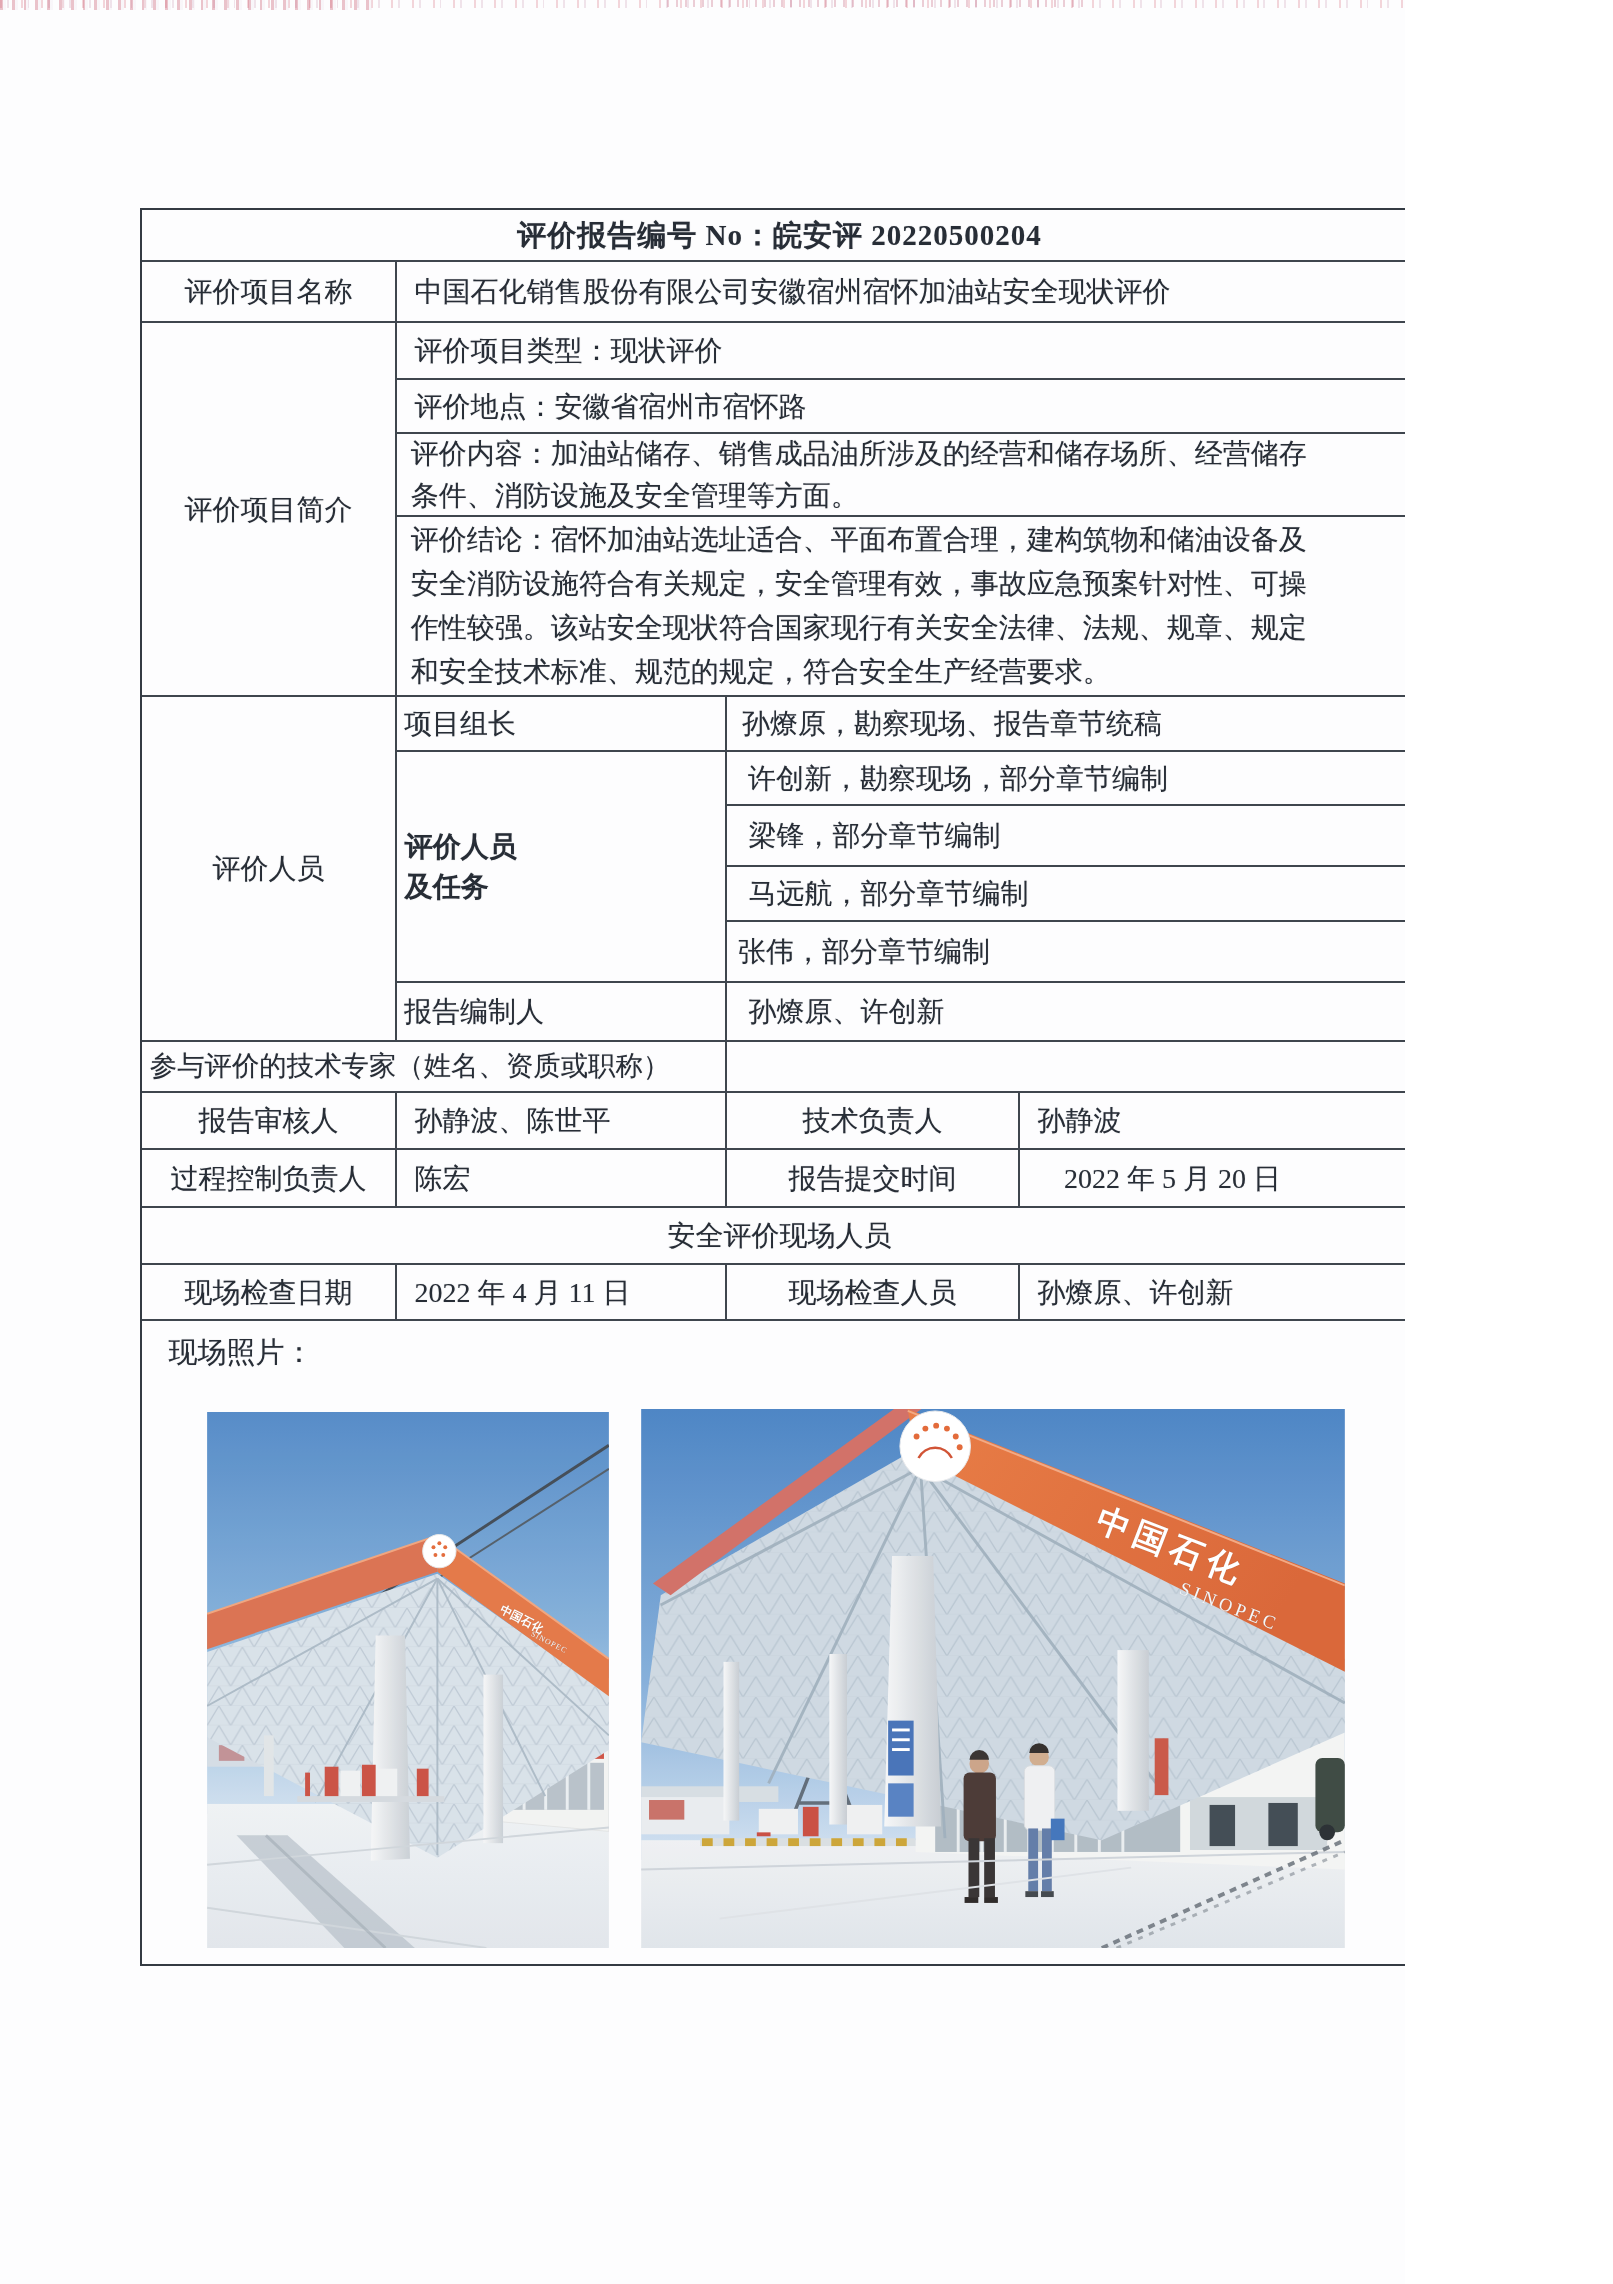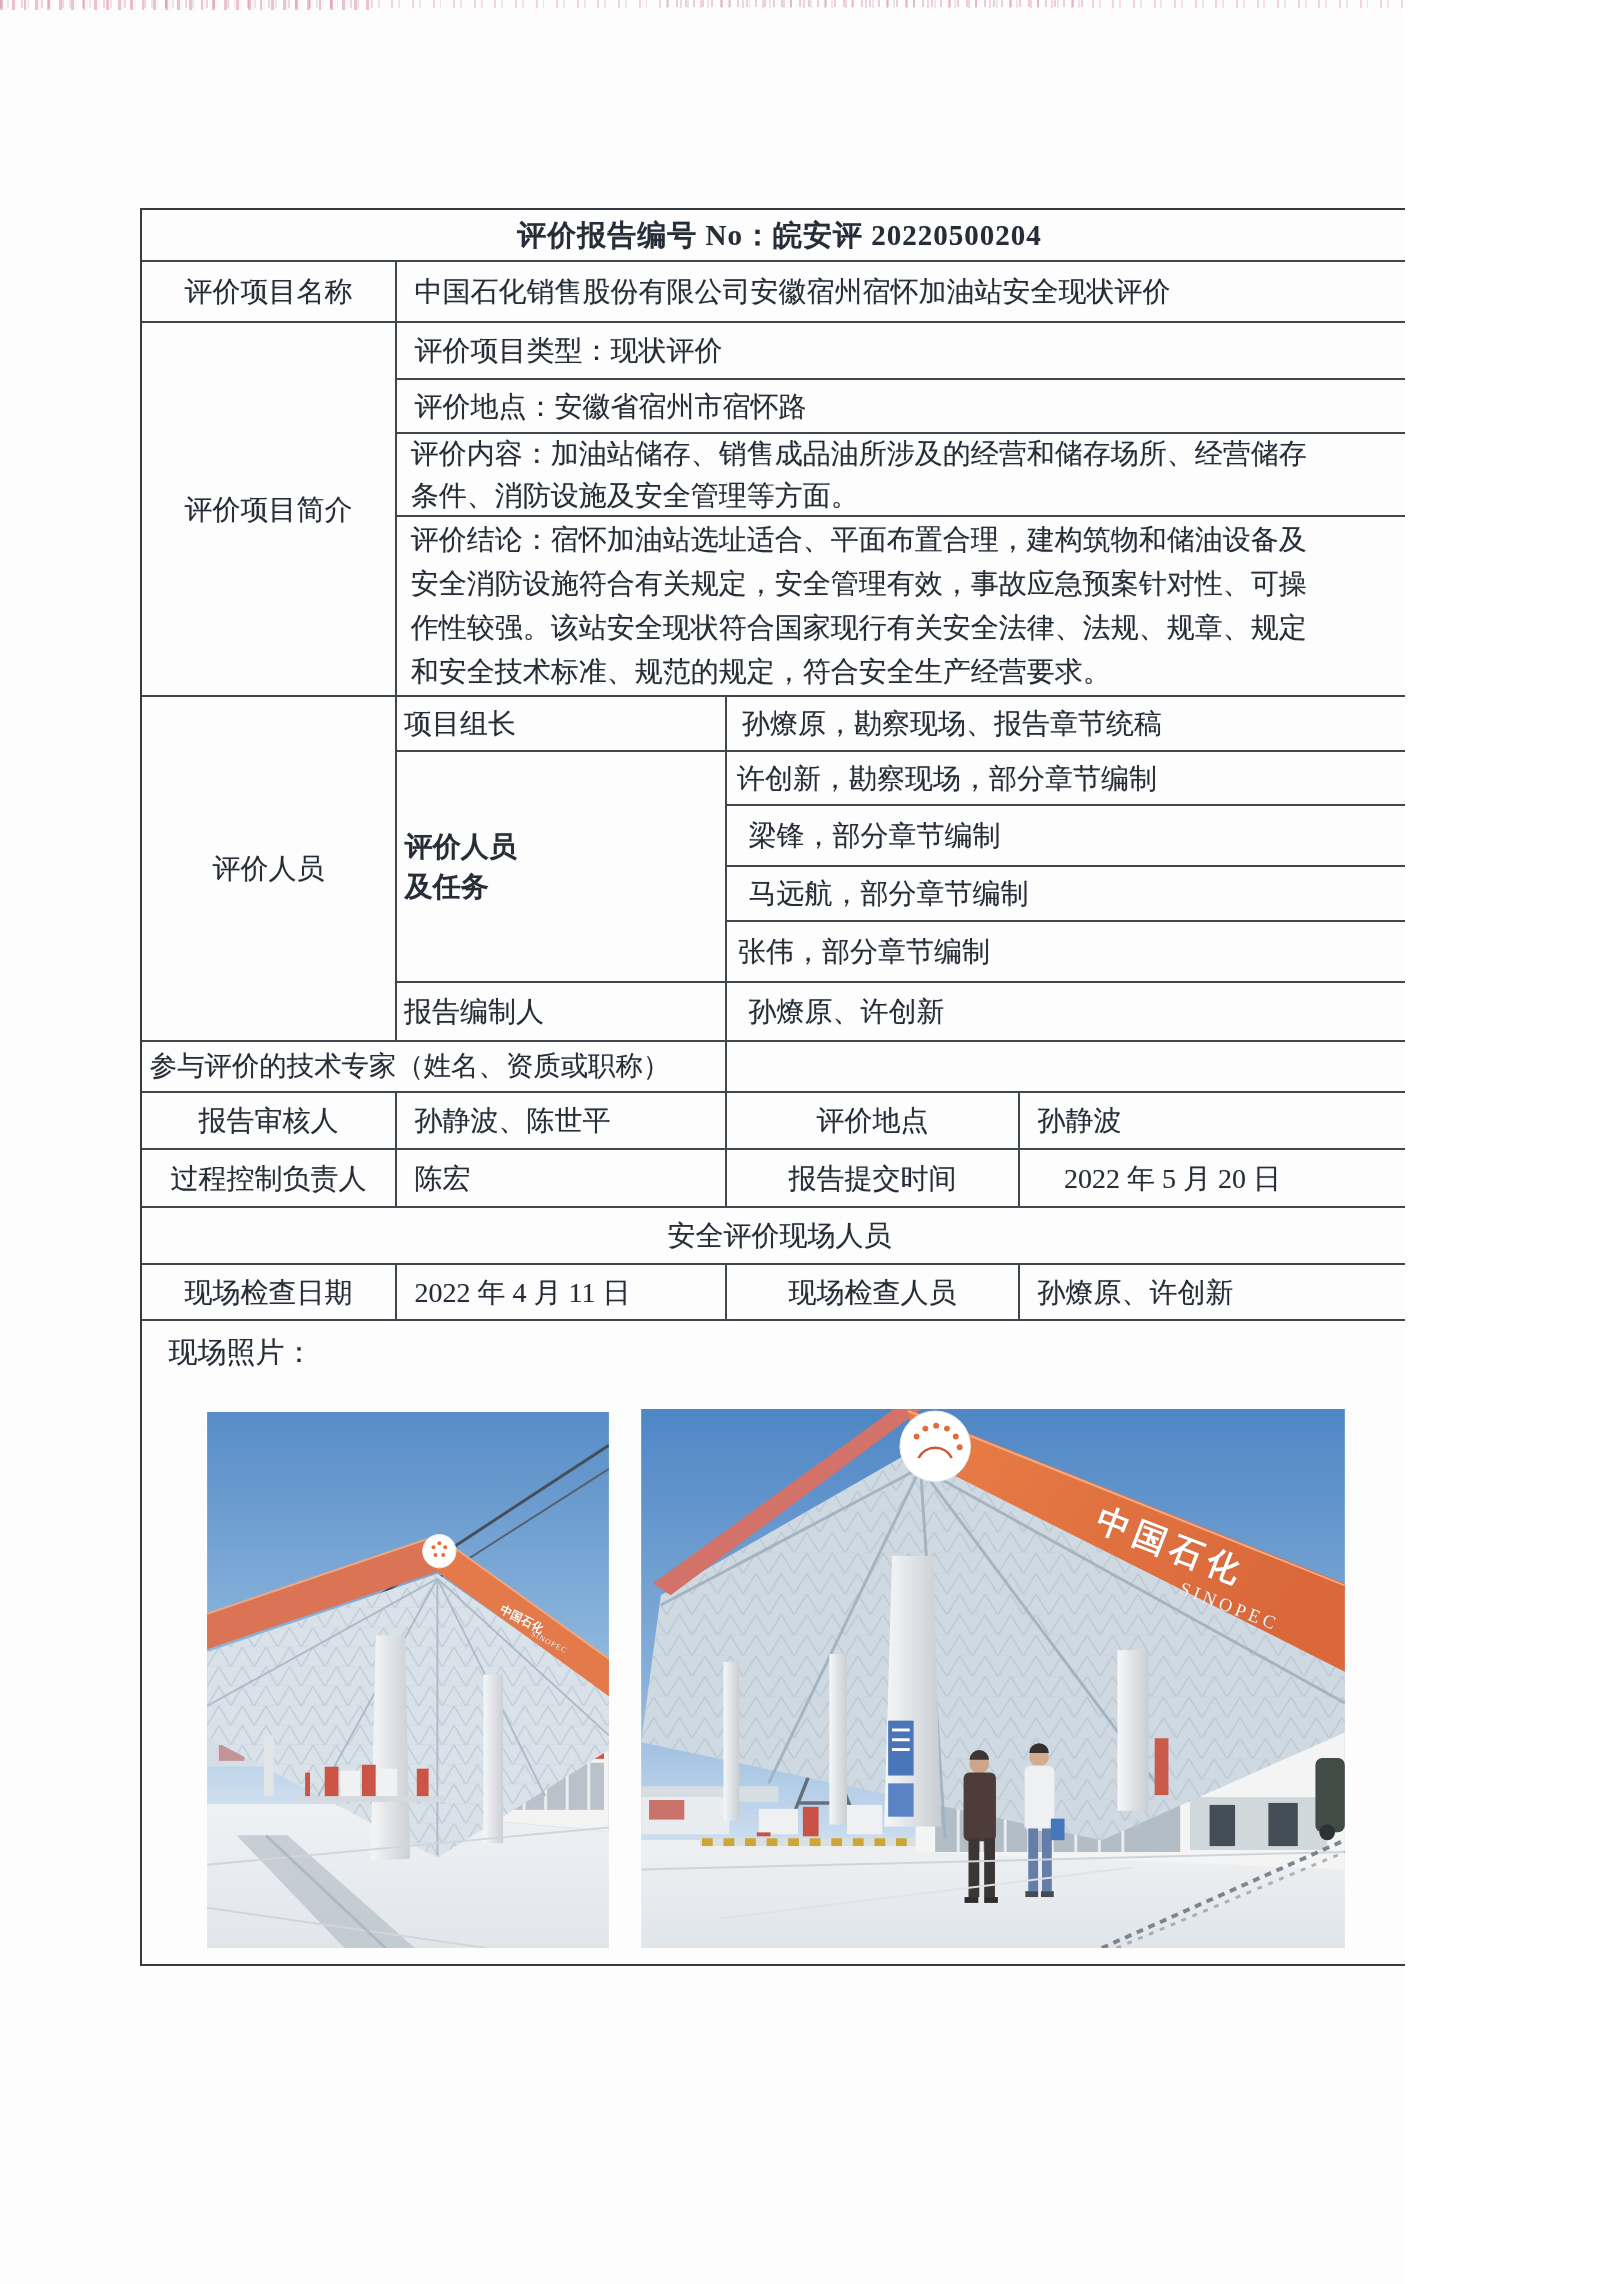--- a/index.html
+++ b/index.html
@@ -65,34 +65,34 @@
     <div class="cl bb para2" style="grid-area:6/2/7/5">评价结论：宿怀加油站选址适合、平面布置合理，建构筑物和储油设备及安全消防设施符合有关规定，安全管理有效，事故应急预案针对性、可操作性较强。该站安全现状符合国家现行有关安全法律、法规、规章、规定和安全技术标准、规范的规定，符合安全生产经营要求。</div>
 
     <div class="cl br bb ctr" style="grid-area:7/1/13/2">评价人员</div>
     <div class="cl br bb pad7" style="grid-area:7/2/8/3">项目组长</div>
     <div class="cl bb" style="grid-area:7/3/8/5;padding-left:15px">孙燎原，勘察现场、报告章节统稿</div>
 
     <div class="cl br bb stack" style="grid-area:8/2/12/3">
       <span>评价人员</span>
       <span>及任务</span>
     </div>
-    <div class="cl bb" style="grid-area:8/3/9/5;padding-left:10px">许创新，勘察现场，部分章节编制</div>
+    <div class="cl bb" style="grid-area:8/3/9/5;padding-left:21px">许创新，勘察现场，部分章节编制</div>
     <div class="cl bb" style="grid-area:9/3/10/5;padding-left:21.6px">梁锋，部分章节编制</div>
     <div class="cl bb" style="grid-area:10/3/11/5;padding-left:21.6px">马远航，部分章节编制</div>
     <div class="cl bb" style="grid-area:11/3/12/5;padding-left:11px">张伟，部分章节编制</div>
 
     <div class="cl br bb pad7" style="grid-area:12/2/13/3">报告编制人</div>
     <div class="cl bb" style="grid-area:12/3/13/5;padding-left:21.6px">孙燎原、许创新</div>
 
     <div class="cl br bb experts" style="grid-area:13/1/14/3">参与评价的技术专家（姓名、资质或职称）</div>
     <div class="cl bb" style="grid-area:13/3/14/5"></div>
 
     <div class="cl br bb ctr" style="grid-area:14/1/15/2">报告审核人</div>
     <div class="cl br bb pad" style="grid-area:14/2/15/3">孙静波、陈世平</div>
-    <div class="cl br bb ctr" style="grid-area:14/3/15/4">评价地点</div>
+    <div class="cl br bb ctr" style="grid-area:14/3/15/4">技术负责人</div>
     <div class="cl bb pad" style="grid-area:14/4/15/5">孙静波</div>
 
     <div class="cl br bb ctr" style="grid-area:15/1/16/2">过程控制负责人</div>
     <div class="cl br bb pad" style="grid-area:15/2/16/3">陈宏</div>
     <div class="cl br bb ctr" style="grid-area:15/3/16/4">报告提交时间</div>
     <div class="cl bb pad45" style="grid-area:15/4/16/5">2022 年 5 月 20 日</div>
 
     <div class="cl bb ctr" style="grid-area:16/1/17/5">安全评价现场人员</div>
 
     <div class="cl br bb ctr" style="grid-area:17/1/18/2">现场检查日期</div>

